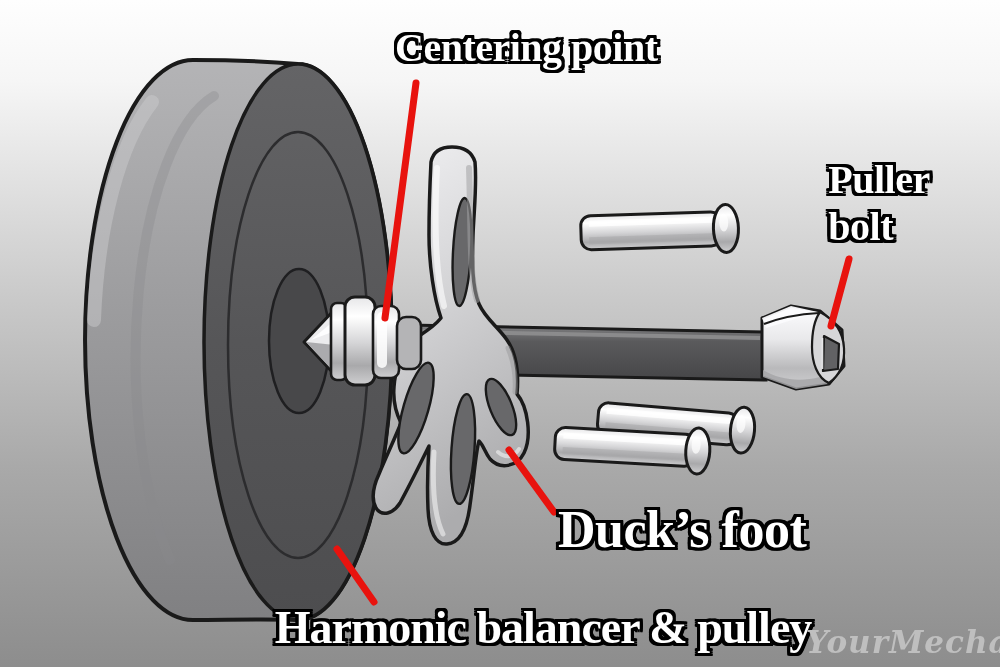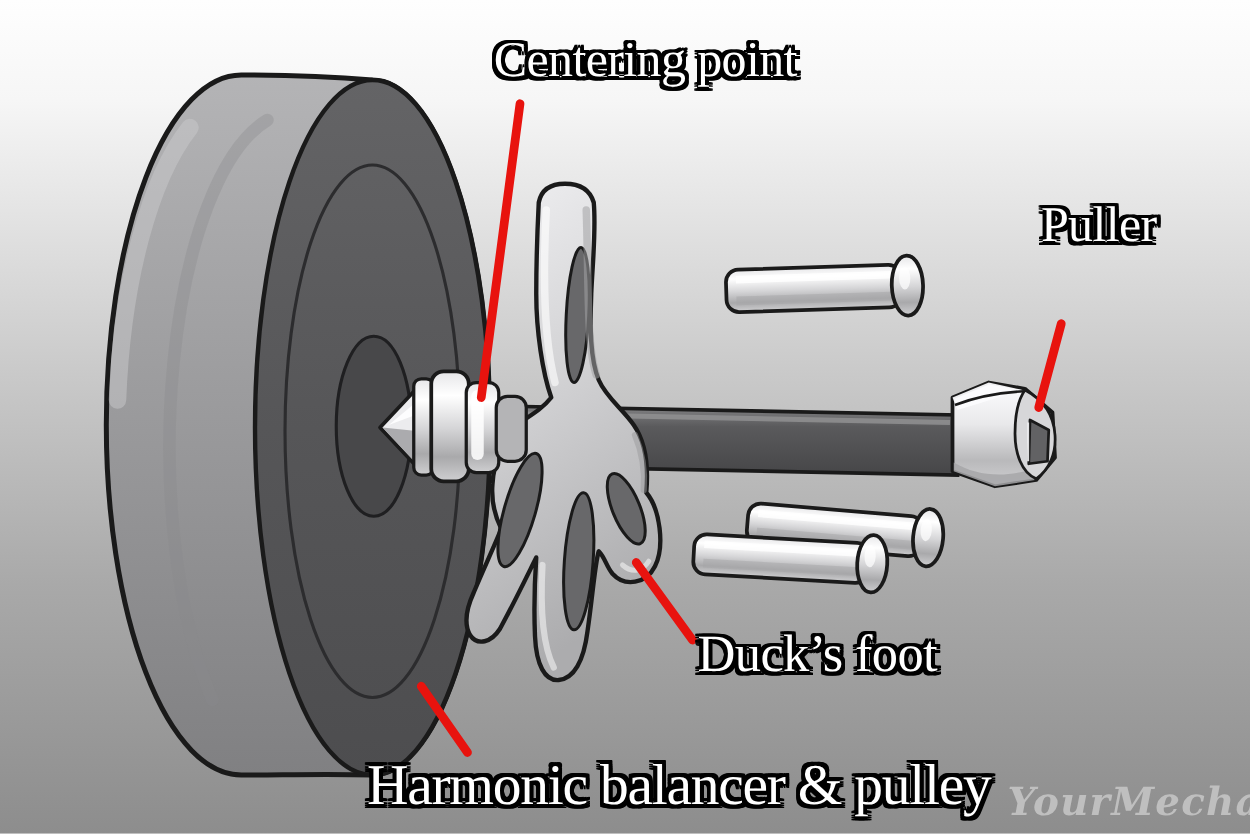--- a/index.html
+++ b/index.html
@@ -7,32 +7,32 @@
     position:relative;
     width:1000px;height:667px;
     overflow:hidden;
     background:linear-gradient(180deg,#fefefe 0%,#f6f6f6 12%,#c9c9c9 45%,#a9a9a9 70%,#8d8d8d 100%);
     font-family:"Liberation Serif","DejaVu Serif",serif;
   }
   .illustration{position:absolute;left:0;top:0;width:1000px;height:667px;}
   .diagram-label{
     position:absolute;
     color:#ffffff;
-    font-weight:normal;
+    font-weight:bold;
     white-space:nowrap;
     letter-spacing:-0.5px;
     text-shadow:
       -3px -3px 0 #000, 3px -3px 0 #000, -3px 3px 0 #000, 3px 3px 0 #000,
       -3px 0 0 #000, 3px 0 0 #000, 0 -3px 0 #000, 0 3px 0 #000,
       -2px -3px 0 #000, 2px -3px 0 #000, -3px -2px 0 #000, 3px -2px 0 #000,
       -2px 3px 0 #000, 2px 3px 0 #000, -3px 2px 0 #000, 3px 2px 0 #000;
   }
   .label-centering{left:395px;top:24px;font-size:40px;}
   .label-puller{left:879px;top:156px;font-size:40px;line-height:47px;transform:translateX(-50%);}
-  .label-ducksfoot{left:558px;top:500px;font-size:42px;text-align:center;}
+  .label-ducksfoot{left:558px;top:500px;font-size:52px;text-align:center;}
   .label-harmonic{left:543px;top:601px;font-size:46px;letter-spacing:-1px;transform:translateX(-50%);}
   .watermark{
     position:absolute;left:806px;top:624px;
     font-family:"DejaVu Serif","Liberation Serif",serif;
     font-style:italic;font-weight:bold;
     font-size:31px;color:#bfbfbf;letter-spacing:1px;
     white-space:nowrap;
   }
 </style>
 </head>
@@ -162,19 +162,20 @@
       <path d="M849,259 L831,326"></path>
       <path d="M509,450 L554,512"></path>
       <path d="M337,549 L374,602"></path>
       <circle cx="559" cy="514" r="2.8" fill="#111111" stroke="none"></circle>
     </g>
   </svg>
 
   <div class="diagram-label label-centering">Centering point</div>
   <div class="diagram-label label-puller">
     <div>Puller</div>
+    <div>bolt</div>
   </div>
   <div class="diagram-label label-ducksfoot">Duck’s foot</div>
   <div class="diagram-label label-harmonic">Harmonic balancer &amp; pulley</div>
 
   <div class="watermark">YourMechanic</div>
 
 </div>
 
 </body></html>

